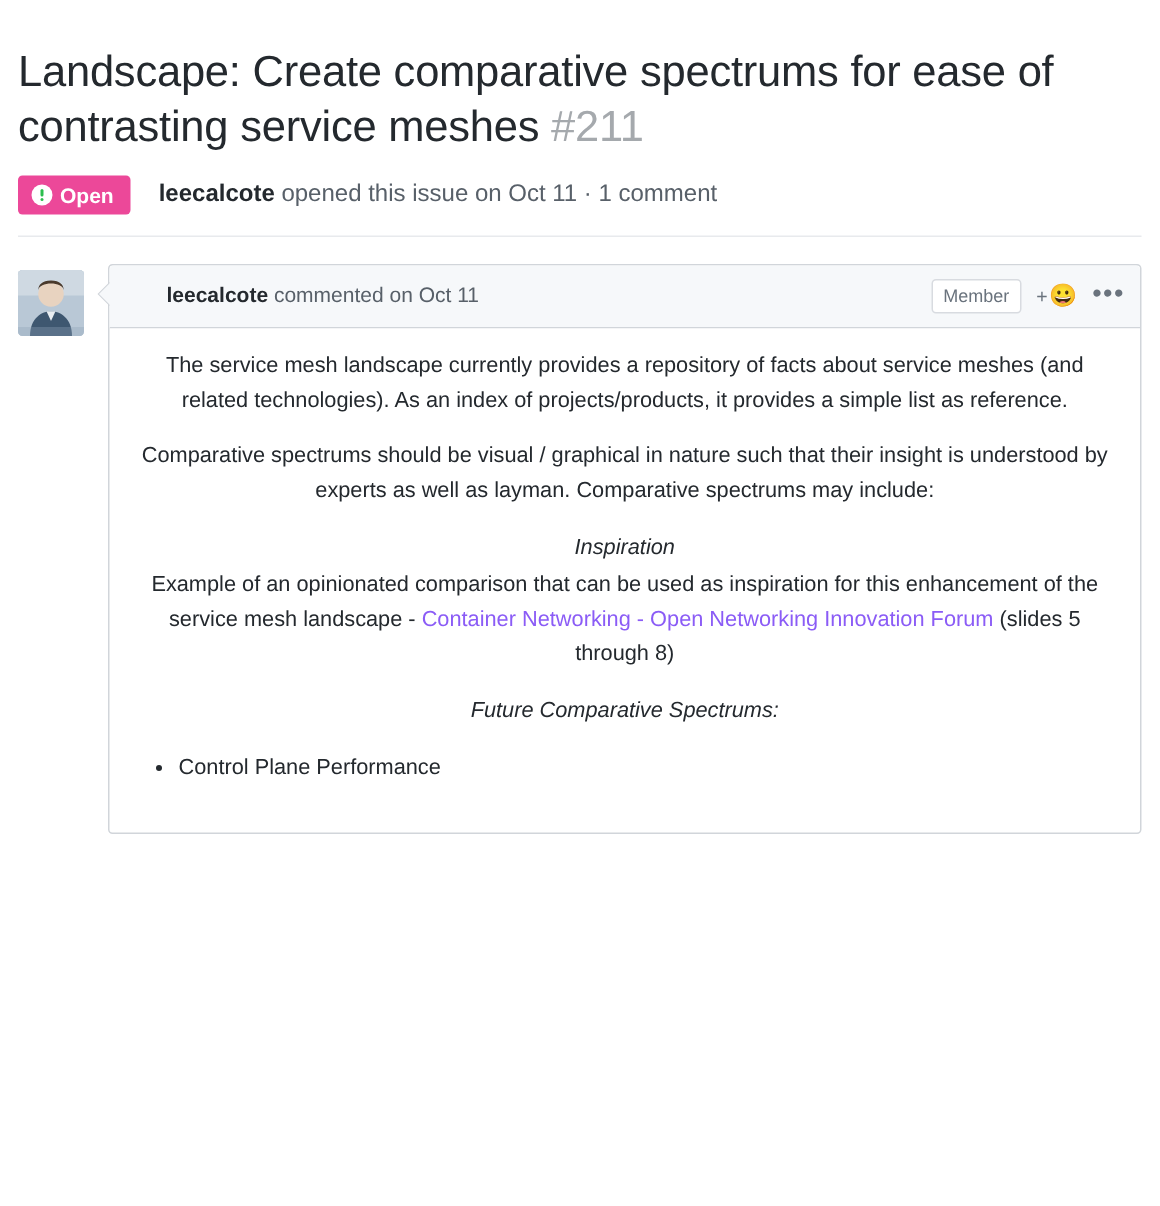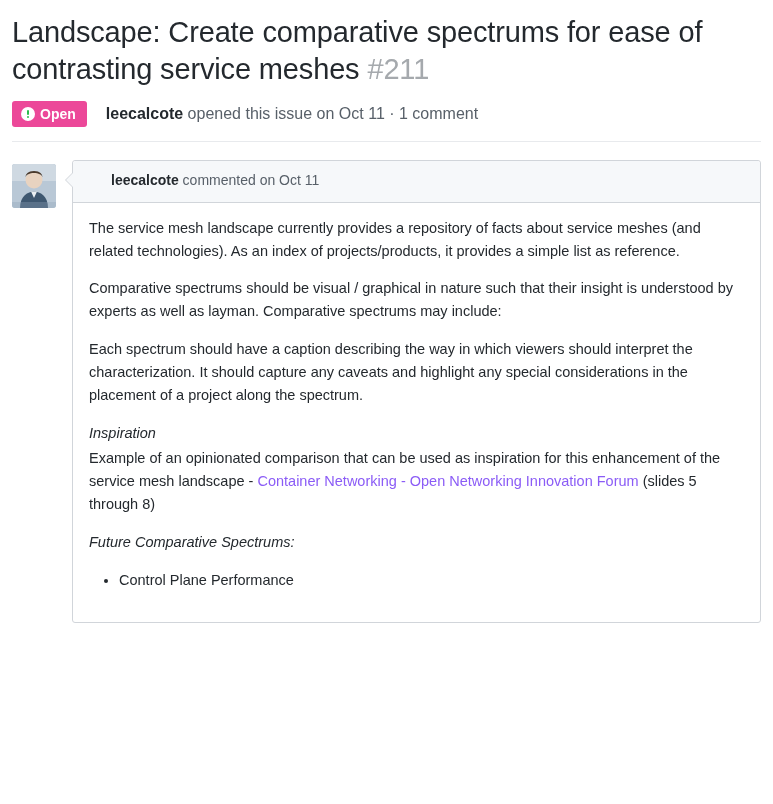--- a/index.html
+++ b/index.html
@@ -20,21 +20,21 @@
     position: relative;
     padding: 10px 12px 0 12px;
   }
 
   
   .issue-title {
     font-size: 29px;
     line-height: 1.27;
     font-weight: 400;
     color: #24292e;
-    margin: 4px 0 0 0;
+    margin: 20px 0 0 0;
     letter-spacing: -0.15px;
   }
   .issue-number {
     color: #a5a9ad;
     font-weight: 300;
   }
 
   
   .meta-row {
     display: flex;
@@ -199,20 +199,21 @@
   }
 
   .comment-body {
     padding: 14px 16px 16px 16px;
     font-size: 14.5px;
     line-height: 1.58;
     color: #24292e;
   }
   .comment-body p {
     margin: 0 0 15px 0;
+    text-align: center;
   }
   .comment-body ul {
     margin: 0 0 15px 0;
     padding-left: 30px;
   }
   .comment-body li {
     margin-bottom: 2px;
   }
   .comment-body em {
   }
@@ -257,29 +258,36 @@
         <rect x="0" y="38" width="44" height="6" fill="#8fa4b8" opacity="0.35"></rect>
       </svg>
     </div>
 
     <div class="comment-box">
 
       <div class="comment-header">
         <span class="who">
           <b>leecalcote</b><span> commented on Oct 11</span>
         </span>
+        <span class="header-actions">
+          <span class="member-badge">Member</span>
+          <span class="emoji-btn">
+            <span>+</span>
+              <span class="smiley">😀</span>
+          </span>
+          <span class="kebab">•••</span>
+        </span>
       </div>
 
       <div class="comment-body">
 
         <p>The service mesh landscape currently provides a repository of facts about service meshes (and related technologies). As an index of projects/products, it provides a simple list as reference.</p>
         <p>Comparative spectrums should be visual / graphical in nature such that their insight is understood by experts as well as layman. Comparative spectrums may include:</p>
 
 
-        <p>Each spectrum should have a caption describing the way in which viewers should interpret the characterization. It should capture any caveats and highlight any special considerations in the placement of a project along the spectrum.</p>
 
         <p class="tight-para">
           <em>Inspiration</em>
         </p>
         <p><span>Example of an opinionated comparison that can be used as inspiration for this enhancement of the service mesh landscape - </span><a class="link" href="#">Container Networking - Open Networking Innovation Forum</a><span> (slides 5 through 8)</span></p>
 
         <p>
           <em>Future Comparative Spectrums:</em>
         </p>
 

